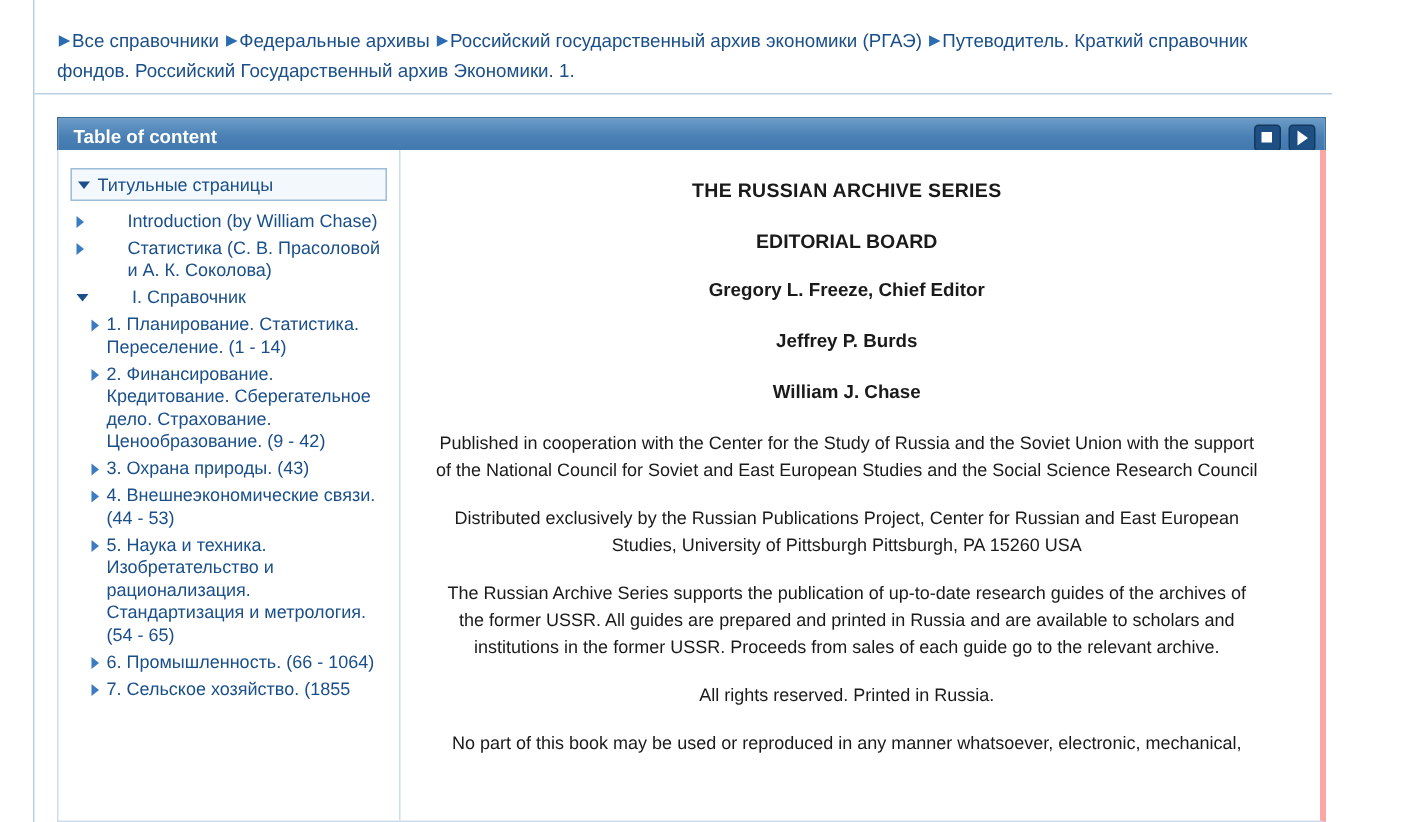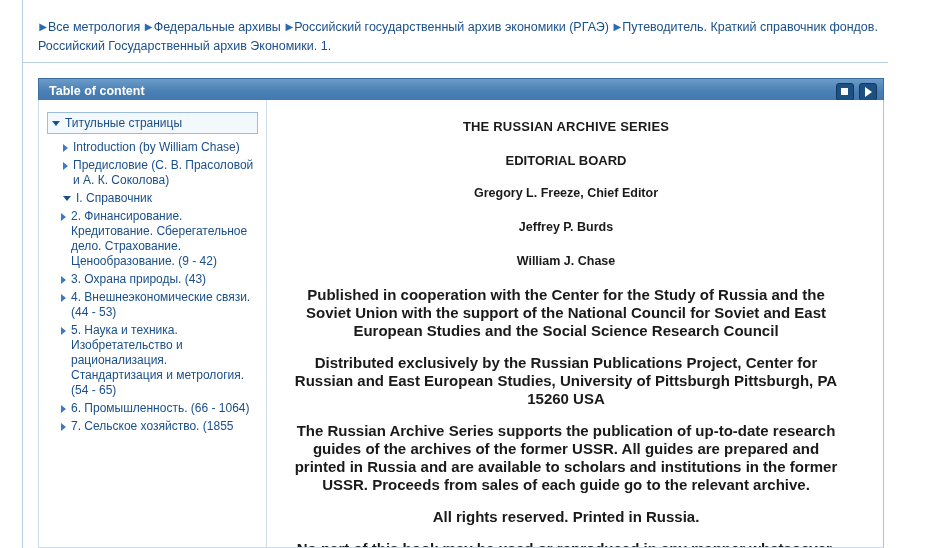--- a/index.html
+++ b/index.html
@@ -122,21 +122,21 @@
 
   
   .content {
     position: absolute;
     left: 38px;
     top: 100px;
     width: 846px;
     height: 448px;
     box-sizing: border-box;
     border-left: 1px solid #cfdceb;
-    border-right: 1px solid #fca5a5;
+    border-right: 4px solid #fca5a5;
     border-bottom: 1px solid #cfdceb;
     background: #ffffff;
     display: flex;
   }
 
   
   .toc {
     width: 228px;
     flex: 0 0 228px;
     padding: 12px 8px 10px 8px;
@@ -181,21 +181,21 @@
     display: flex;
     align-items: flex-start;
     margin: 0 0 3px 0;
     cursor: pointer;
   }
   .toc-item .txt {
     color: #1a4f8a;
     font-size: 12px;
     line-height: 15px;
   }
-  .lvl0 { margin-left: 16px; }
+  .lvl0 { margin-left: 4px; gap: 24px; }
   .lvl1 { margin-left: 14px; }
   .toc-item.expanded .caret-hold {
     display: inline-block;
     width: 0; height: 0;
     border-left: 4px solid transparent;
     border-right: 4px solid transparent;
     border-top: 5px solid #1a4f8a;
     margin-right: 5px;
     margin-top: 5px;
     flex: 0 0 auto;
@@ -204,24 +204,23 @@
   
   .doc {
     flex: 1 1 auto;
     padding: 18px 40px 10px 22px;
     box-sizing: border-box;
     overflow: hidden;
   }
   .doc p {
     margin: 0 0 14px 0;
     line-height: 18px;
-    font-size: 15px;
+    font-size: 12px;
     color: #1a1a1a;
     text-align: center;
-    font-weight: bold;
   }
   .doc p.just {
     text-align: center;
   }
   .doc .h-series {
     font-weight: bold;
     font-size: 13px;
     letter-spacing: 0.2px;
     margin-bottom: 16px;
   }
@@ -237,21 +236,21 @@
 </style>
 </head>
 <body>
 
 <div class="page">
 
   <div class="left-rail"></div>
   <div class="right-rail"></div>
 
   <div class="breadcrumb">
-    <span class="sep">▶</span><a class="crumb">Все метрология</a>
+    <span class="sep">▶</span><a class="crumb">Все справочники</a>
     <span class="sep">▶</span><a class="crumb">Федеральные архивы</a>
     <span class="sep">▶</span><a class="crumb">Российский государственный архив экономики (РГАЭ)</a>
     <span class="sep">▶</span><a class="crumb">Путеводитель. Краткий справочник фондов. Российский Государственный архив Экономики. 1.</a>
   </div>
   <div class="breadcrumb-rule"></div>
 
   <div class="panel-header">
     <span class="title">Table of content</span>
     <span class="hdr-btns">
       <span class="hdr-btn">
@@ -271,28 +270,32 @@
         <span class="lbl">Титульные страницы</span>
       </div>
 
       <div class="toc-item lvl0">
         <span class="caret-right"></span>
         <span class="txt">Introduction (by William Chase)</span>
       </div>
 
       <div class="toc-item lvl0">
         <span class="caret-right"></span>
-        <span class="txt">Предисловие (С. В. Прасоловой и А. К. Соколова)</span>
+        <span class="txt">Статистика (С. В. Прасоловой и А. К. Соколова)</span>
       </div>
 
       <div class="toc-item lvl0 expanded">
         <span class="caret-hold"></span>
         <span class="txt">I. Справочник</span>
       </div>
 
+      <div class="toc-item lvl1">
+        <span class="caret-right"></span>
+        <span class="txt">1. Планирование. Статистика. Переселение. (1 - 14)</span>
+      </div>
 
       <div class="toc-item lvl1">
         <span class="caret-right"></span>
         <span class="txt">2. Финансирование. Кредитование. Сберегательное дело. Страхование. Ценообразование. (9 - 42)</span>
       </div>
 
       <div class="toc-item lvl1">
         <span class="caret-right"></span>
         <span class="txt">3. Охрана природы. (43)</span>
       </div>

